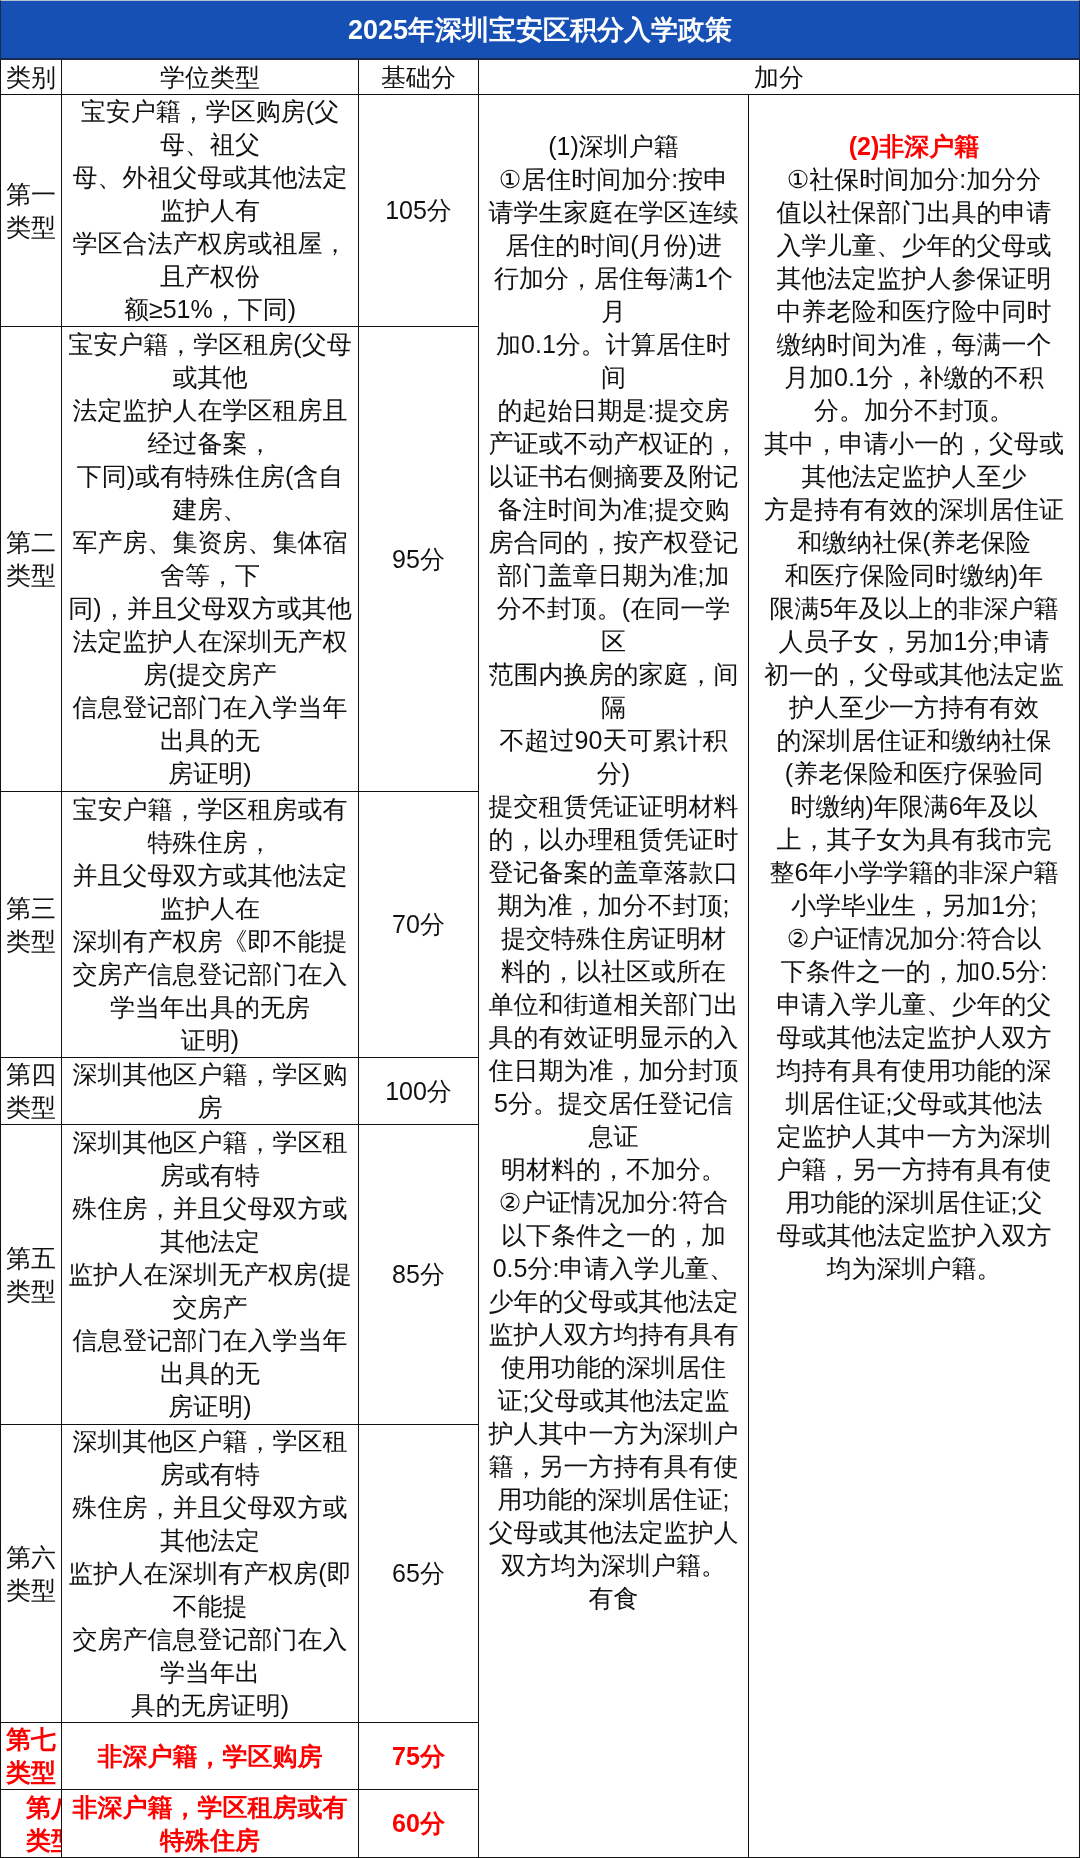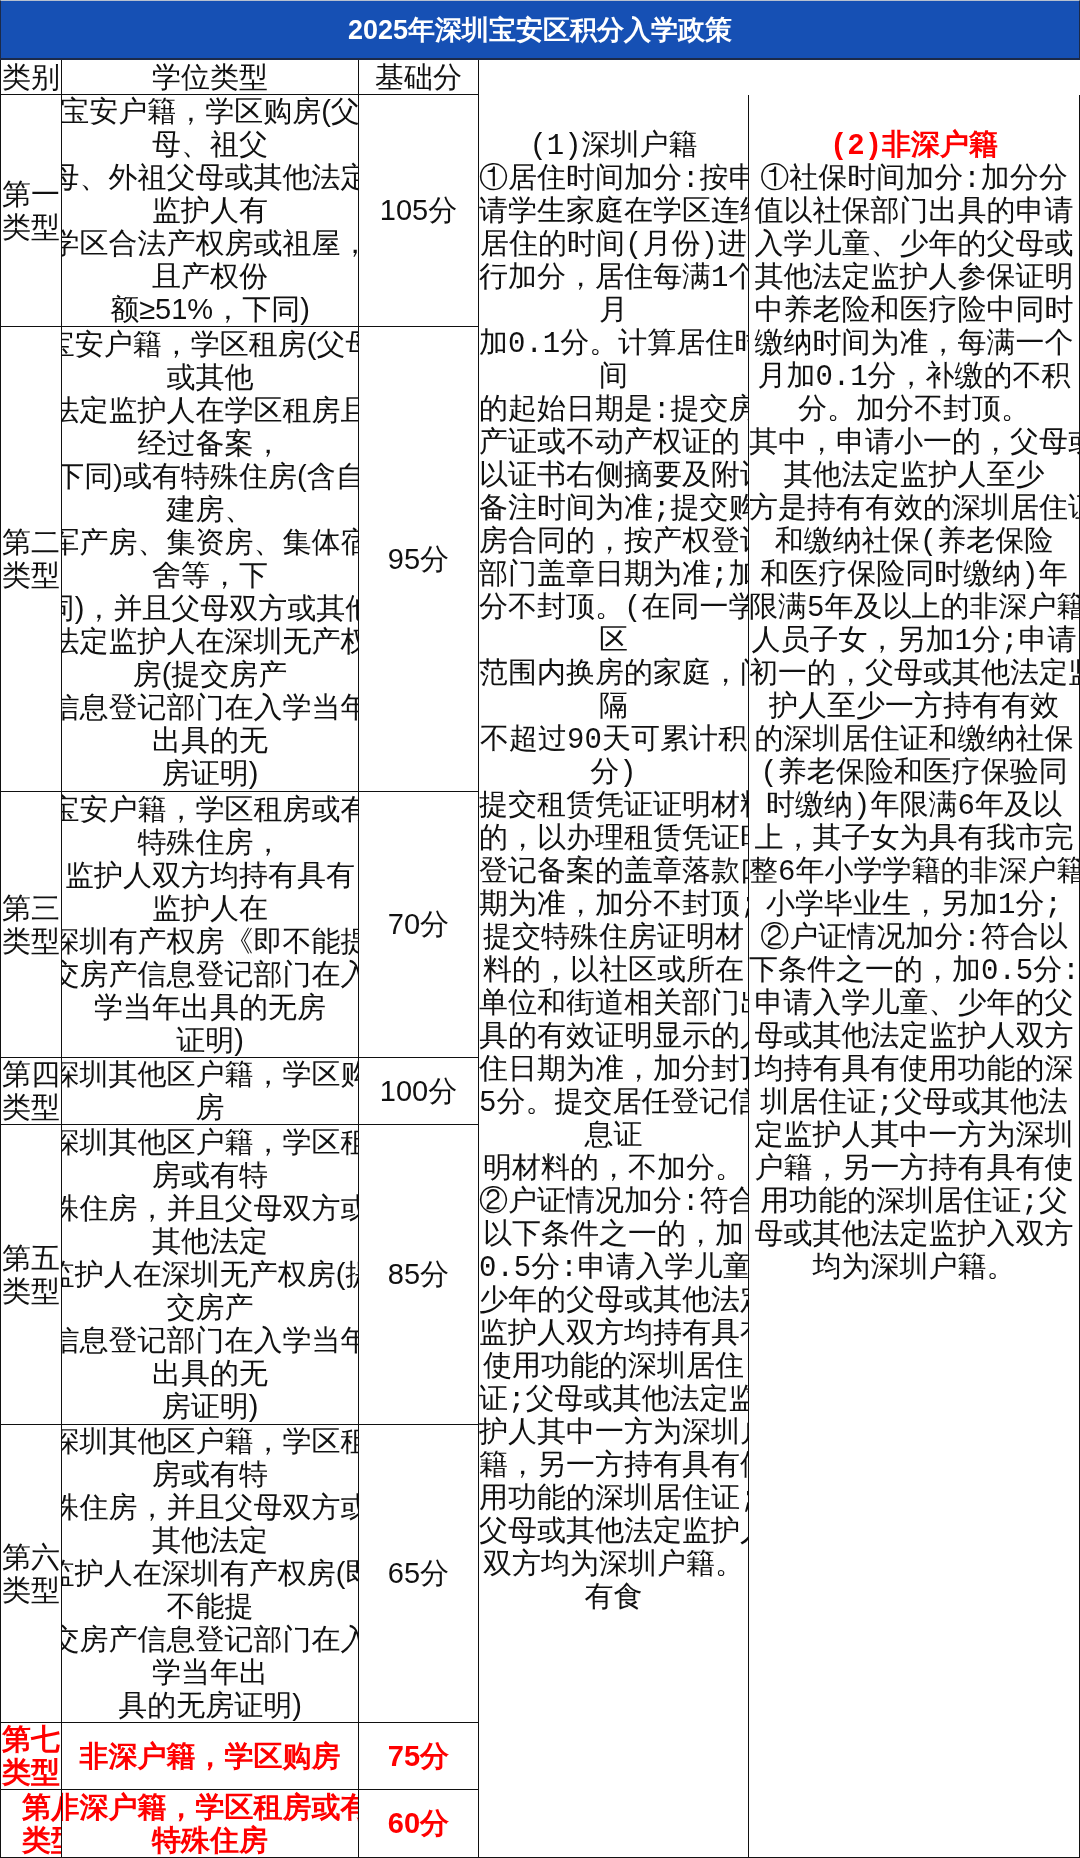--- a/index.html
+++ b/index.html
@@ -66,35 +66,34 @@
       align-items: center;
       justify-content: center;
       text-align: center;
       overflow: hidden;
     }
     .cell.first {
       border-left: 1px solid var(--line);
     }
     .txt {
       white-space: pre;
-      font-size: 29px;
+      font-size: 25px;
       line-height: 33px;
       color: #111111;
     }
     .hdr .txt {
       line-height: 33px;
     }
     .hl .txt {
       color: var(--highlight);
       font-weight: bold;
     }
     .bonus-cell {
       display: block;
       padding-top: 35px;
-      font-family: Liberation Mono, monospace;
     }
     .bonus-cell .txt {
       display: block;
     }
     .bonus-heading-red {
       color: var(--highlight) !important;
       font-weight: bold;
     }
   </style>
 </head>
@@ -109,20 +108,23 @@
   <div class="grid">
 
     <div class="cell first hdr" style="grid-row:1;grid-column:1;">
       <span class="txt">类别</span>
     </div>
     <div class="cell hdr" style="grid-row:1;grid-column:2;">
       <span class="txt">学位类型</span>
     </div>
     <div class="cell hdr" style="grid-row:1;grid-column:3;">
       <span class="txt">基础分</span>
+    </div>
+    <div class="cell hdr" style="grid-row:1;grid-column:4 / 6;">
+      <span class="txt">加分</span>
     </div>
 
     <div class="cell first" style="grid-row:2;grid-column:1;align-items:center;">
       <span class="txt">第一
 类型</span>
     </div>
     <div class="cell" style="grid-row:2;grid-column:2;">
       <span class="txt">宝安户籍，学区购房(父
 母、祖父
 母、外祖父母或其他法定
@@ -159,21 +161,21 @@
       <span class="txt">95分</span>
     </div>
 
     <div class="cell first" style="grid-row:4;grid-column:1;">
       <span class="txt">第三
 类型</span>
     </div>
     <div class="cell" style="grid-row:4;grid-column:2;">
       <span class="txt">宝安户籍，学区租房或有
 特殊住房，
-监护人双方均持有具有
+并且父母双方或其他法定
 监护人在
 深圳有产权房《即不能提
 交房产信息登记部门在入
 学当年出具的无房
 证明)</span>
     </div>
     <div class="cell" style="grid-row:4;grid-column:3;text-align:right;">
       <span class="txt">70分</span>
     </div>
 

